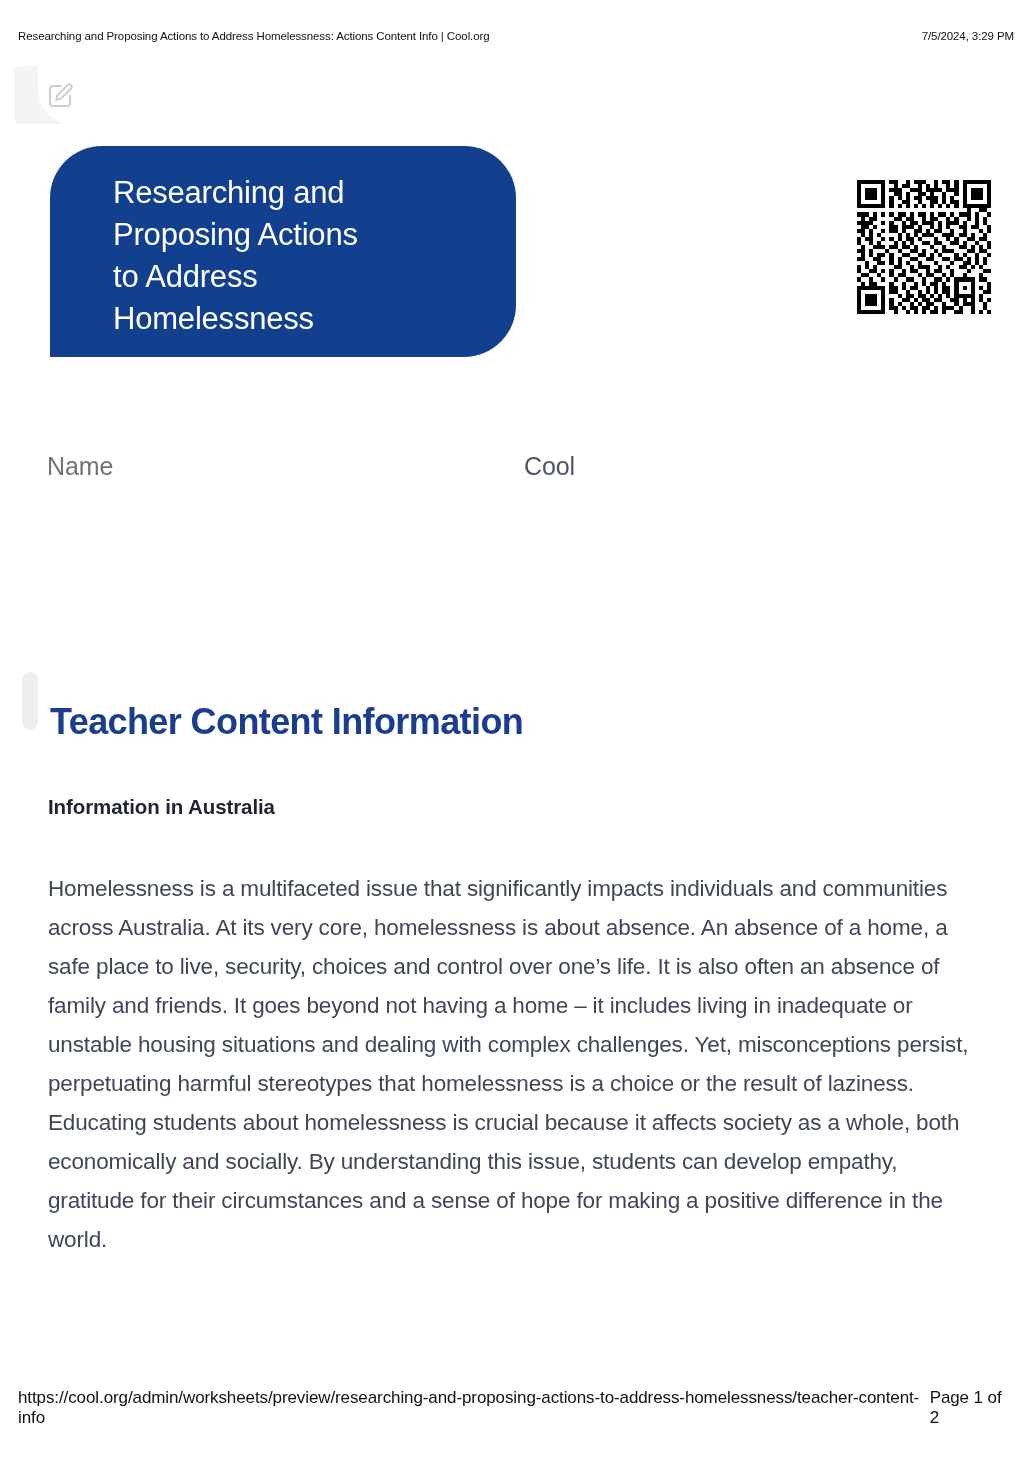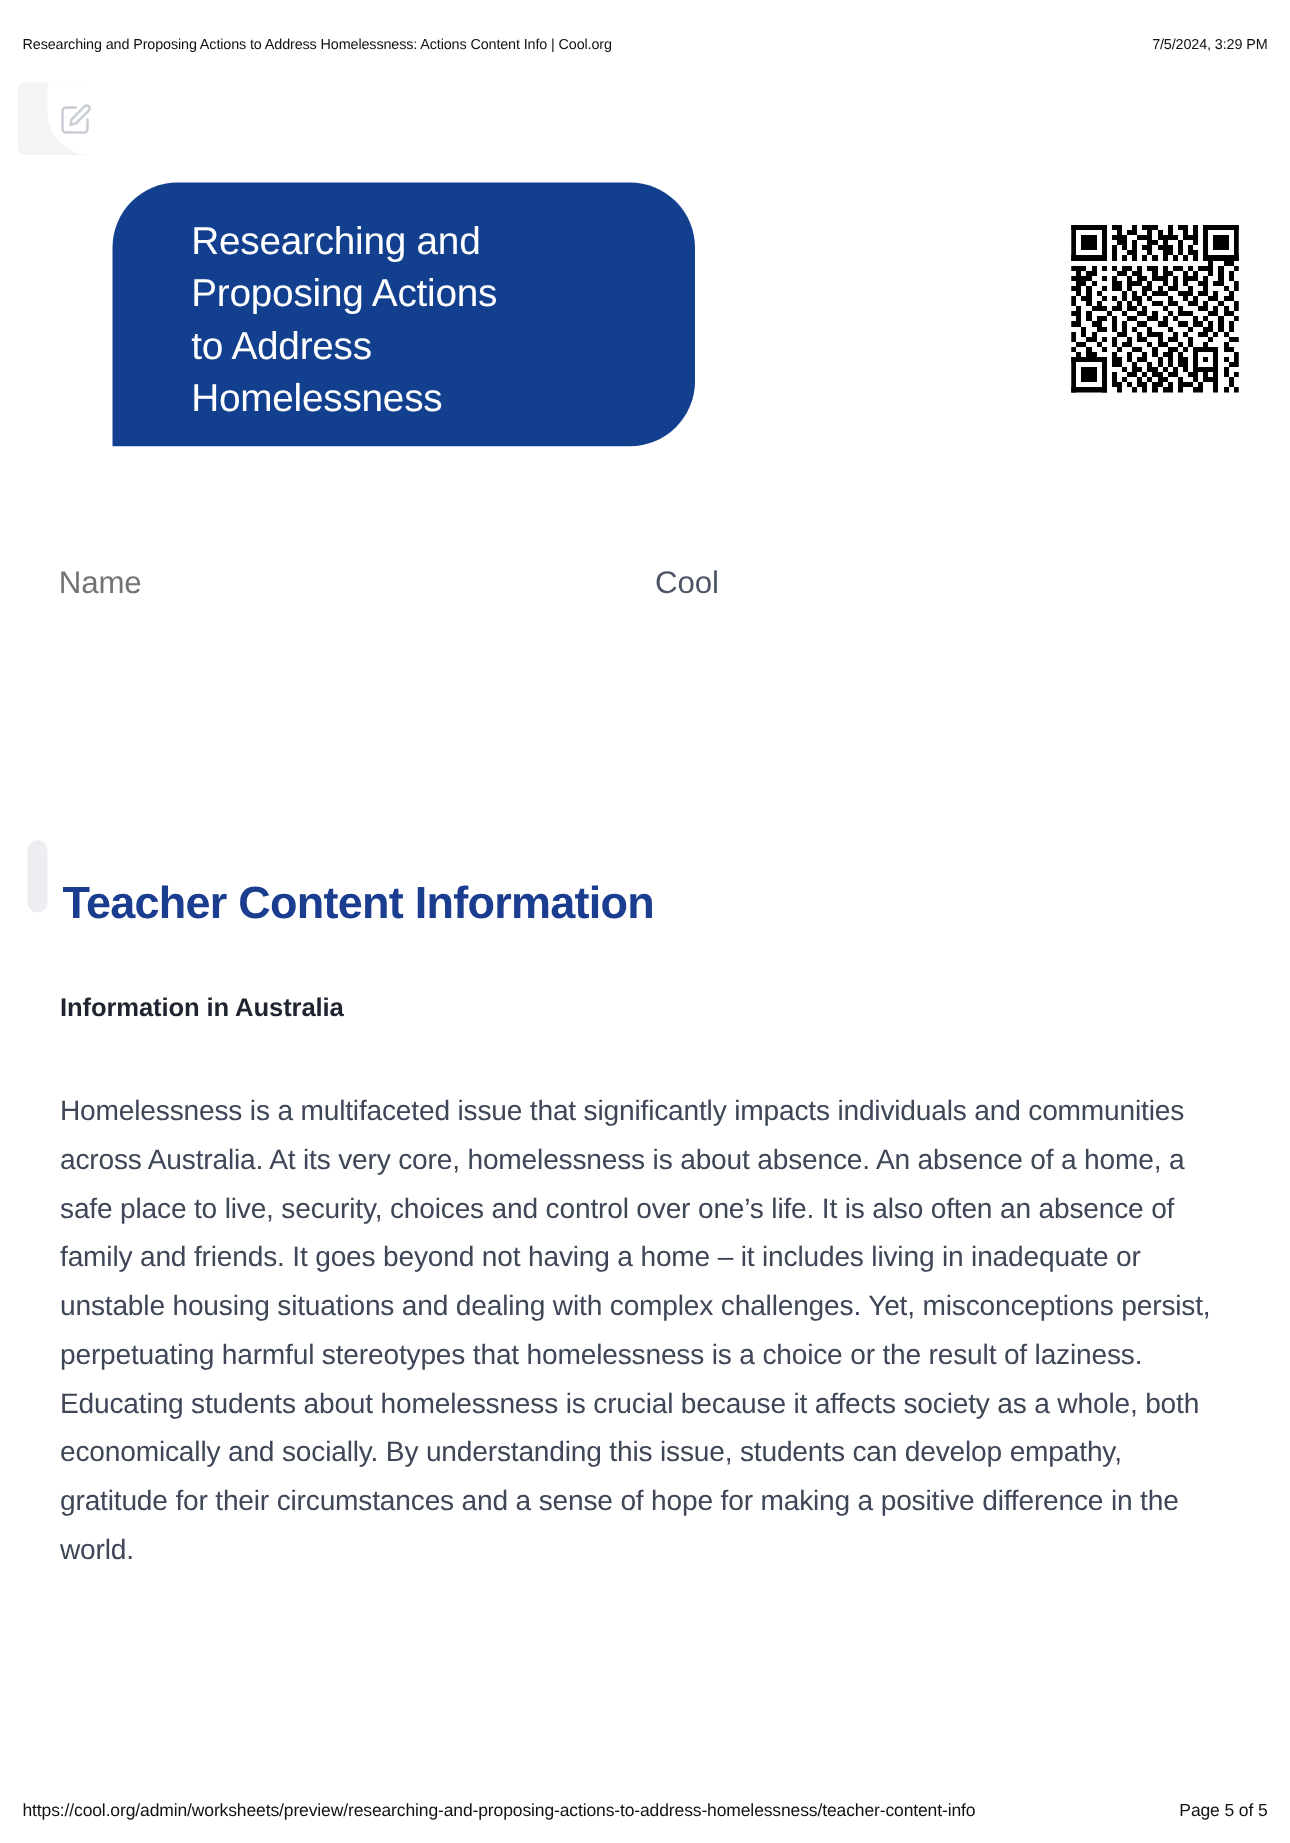--- a/index.html
+++ b/index.html
@@ -40,24 +40,23 @@
     position: absolute;
     top: 1400px;
     left: 0;
     width: 1032px;
     height: 16px;
     display: flex;
     align-items: center;
     justify-content: space-between;
     padding: 0 18px;
     box-sizing: border-box;
-    font-size: 14px;
+    font-size: 17px;
     color: #111111;
     letter-spacing: -0.1px;
-    margin-top: 40px;
   }
 
   
   .edit-backdrop {
     position: absolute;
     left: 14px;
     top: 66px;
     width: 60px;
     height: 58px;
     background: #f3f4f6;
@@ -91,21 +90,20 @@
   
   .title-badge {
     position: absolute;
     left: 50px;
     top: 146px;
     width: 466px;
     height: 211px;
     background: #12408f;
     border-radius: 52px 52px 52px 0;
     box-sizing: border-box;
-    margin-left: 40px;
   }
   .title-badge-text {
     position: absolute;
     left: 63px;
     top: 26px;
     width: 360px;
     color: #ffffff;
     font-size: 31px;
     line-height: 42px;
     font-weight: 400;
@@ -540,14 +538,14 @@
 </div>
 
 <div class="heading-bar"></div>
 <h1 class="page-heading">Teacher Content Information</h1>
 
 <h2 class="sub-heading">Information in Australia</h2>
 <p class="body-copy">Homelessness is a multifaceted issue that significantly impacts individuals and communities across Australia. At its very core, homelessness is about absence. An absence of a home, a safe place to live, security, choices and control over one’s life. It is also often an absence of family and friends. It goes beyond not having a home – it includes living in inadequate or unstable housing situations and dealing with complex challenges. Yet, misconceptions persist, perpetuating harmful stereotypes that homelessness is a choice or the result of laziness. Educating students about homelessness is crucial because it affects society as a whole, both economically and socially. By understanding this issue, students can develop empathy, gratitude for their circumstances and a sense of hope for making a positive difference in the world.</p>
 
 <div class="print-footer">
   <span>https://cool.org/admin/worksheets/preview/researching-and-proposing-actions-to-address-homelessness/teacher-content-info</span>
-  <span>Page 5 of 5</span>
+  <span>Page 1 of 2</span>
 </div>
 
 </body></html>

